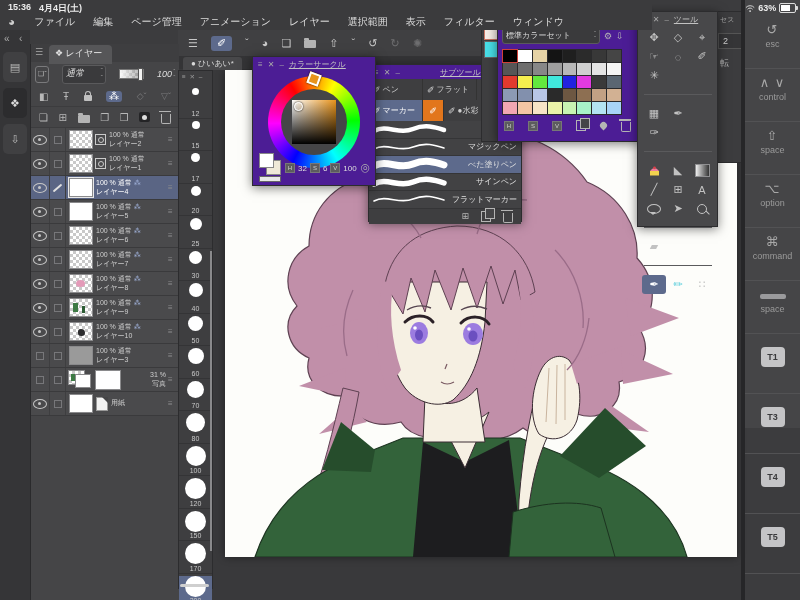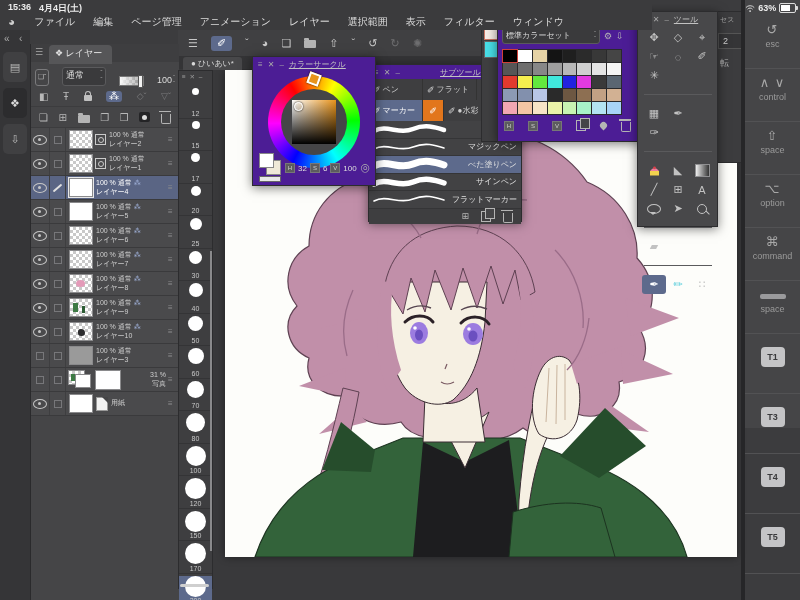--- a/index.html
+++ b/index.html
@@ -18,21 +18,21 @@
   #ldock .chev{position:absolute;font-size:10px;color:#aaa;}
   .lsb-btn{position:absolute;left:3px;width:24px;height:30px;background:#404042;border-radius:5px;
            text-align:center;line-height:30px;font-size:11px;color:#b8b8b8;}
   .lsb-btn.sel{background:#2c2c2e;color:#ddd;}
   
   #layer-panel{left:30px;top:44px;width:148px;height:556px;background:#454547;z-index:10;border-left:1px solid #2a2a2c;}
   #lp-tabrow{position:relative;height:18px;background:#3e3e40;}
   #lp-tabrow .hm{position:absolute;left:4px;top:3px;font-size:9px;color:#aaa;}
   #lp-tab{position:absolute;left:18px;top:1px;height:17px;background:#565658;border-radius:4px 4px 0 0;
           font-size:9px;color:#e2e2e2;padding:2px 10px 0 6px;}
-  #lp-ctrl1{position:relative;height:24px;display:flex;align-items:flex-end;gap:13px;padding:0 4px;}
+  #lp-ctrl1{position:relative;height:24px;display:flex;align-items:center;gap:13px;padding:0 4px;font-style:italic;}
   .bm-mini{width:17px;height:15px;border:1px solid #7a7a7c;border-radius:3px;font-size:7px;color:#bbb;
            text-align:center;line-height:14px;}
   #blend-select{width:52px;height:16px;background:#3a3a3c;border:1px solid #5a5a5c;border-radius:3px;
            font-size:9px;color:#ddd;padding:1px 3px 0;display:flex;justify-content:space-between;}
   #blend-select .cv{font-size:7px;color:#999;}
   #op-slider{width:32px;height:8px;border:1px solid #777;position:relative;
      background-image:linear-gradient(90deg,rgba(255,255,255,.95),rgba(255,255,255,.2)),
        linear-gradient(45deg,#9a9a9a 25%,transparent 25%,transparent 75%,#9a9a9a 75%),
        linear-gradient(45deg,#9a9a9a 25%,#666 25%,#666 75%,#9a9a9a 75%);
      background-size:100% 100%,6px 6px,6px 6px;background-position:0 0,0 0,3px 3px;}

